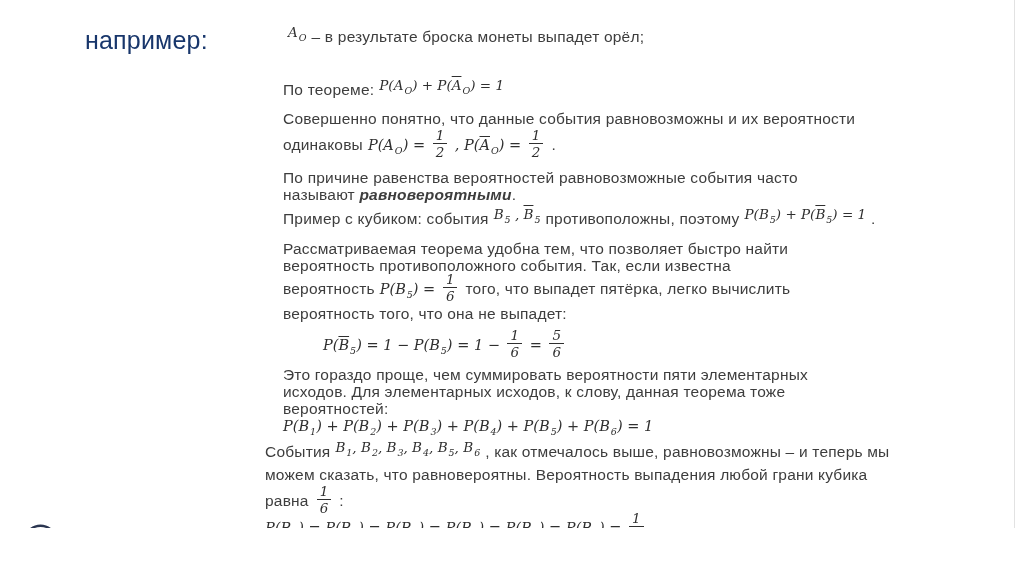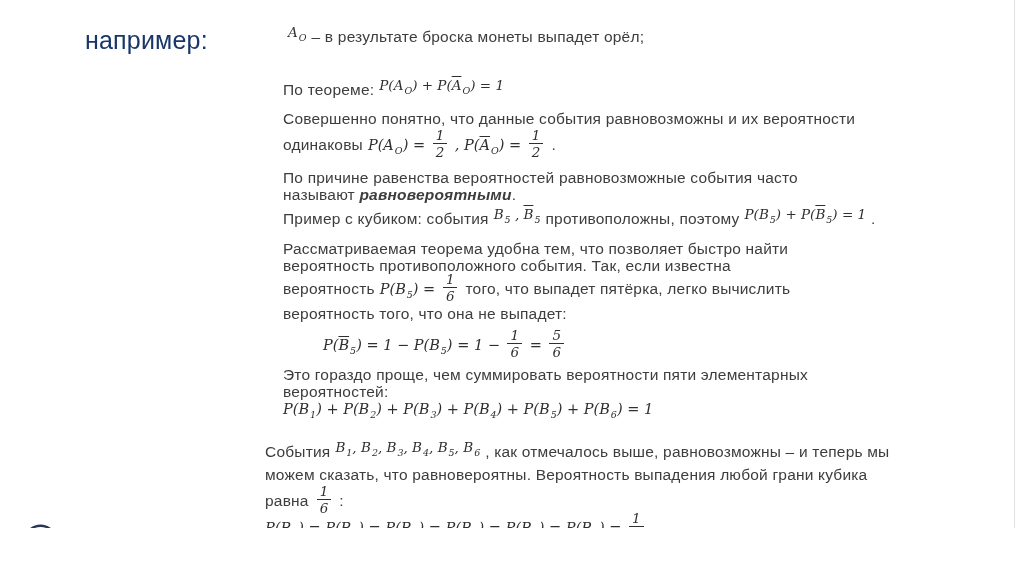--- a/index.html
+++ b/index.html
@@ -114,20 +114,21 @@
           <span class="fn">1</span>
           <span class="fd">6</span>
         </span><span> = </span><span class="frac">
           <span class="fn">5</span>
           <span class="fd">6</span>
         </span></span>
   </div>
 
   <div class="block b-simpler">
     <div class="line">Это гораздо проще, чем суммировать вероятности пяти элементарных</div>
+    <div class="line">исходов. Для элементарных исходов, к слову, данная теорема тоже</div>
     <div class="line">вероятностей:</div>
     <div class="line">
       <span class="math" style="margin-left:0"><span>P(</span><span>B</span><span class="ms">1</span><span>) + P(</span><span>B</span><span class="ms">2</span><span>) + P(</span><span>B</span><span class="ms">3</span><span>) + P(</span><span>B</span><span class="ms">4</span><span>) + P(</span><span>B</span><span class="ms">5</span><span>) + P(</span><span>B</span><span class="ms">6</span><span>) = 1</span></span>
     </div>
   </div>
 
   <div class="block b-events">
     <div class="line">
       <span class="txt">События</span><span class="math raised"><span>B</span><span class="ms">1</span><span>, </span><span>B</span><span class="ms">2</span><span>, </span><span>B</span><span class="ms">3</span><span>, </span><span>B</span><span class="ms">4</span><span>, </span><span>B</span><span class="ms">5</span><span>, </span><span>B</span><span class="ms">6</span></span><span class="txt">, как отмечалось выше, равновозможны – и теперь мы</span>
     </div>

